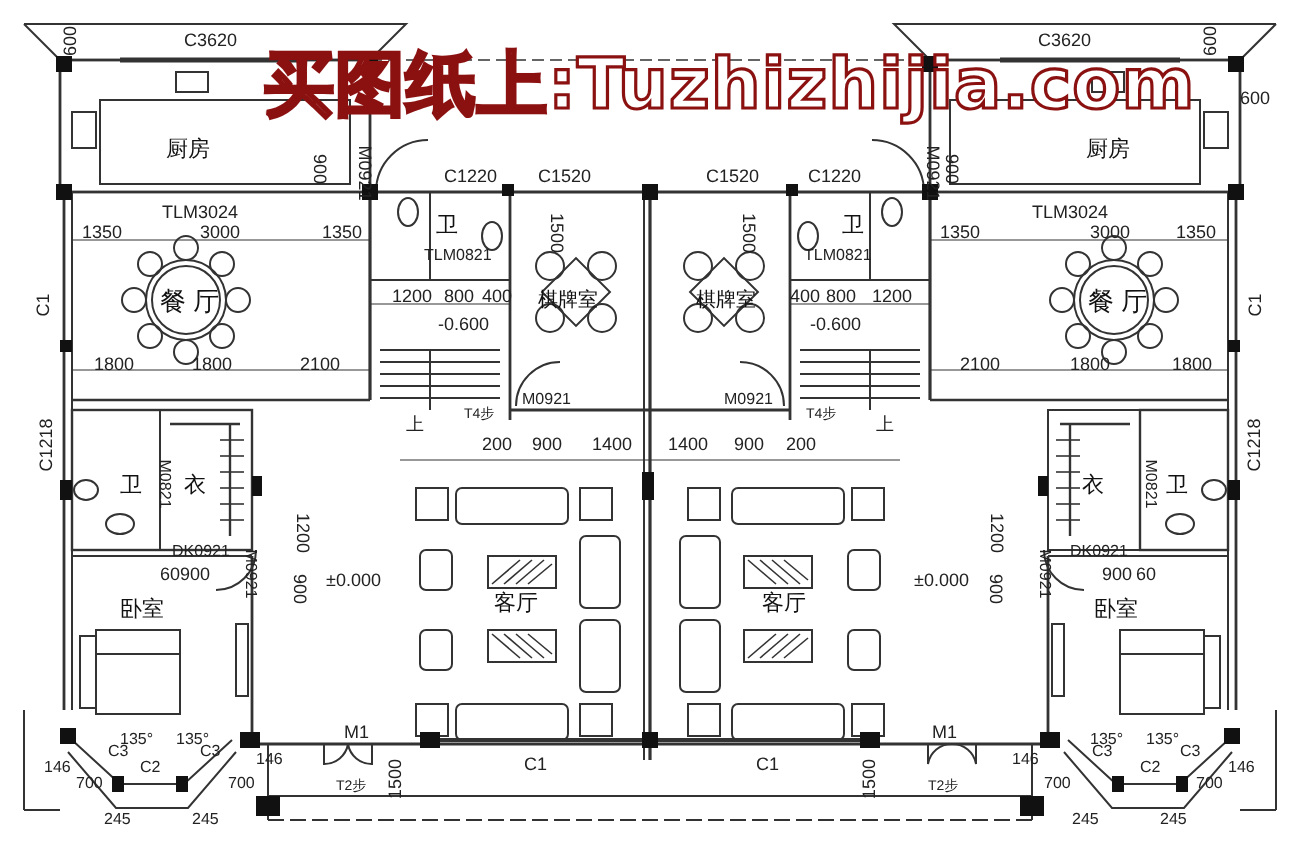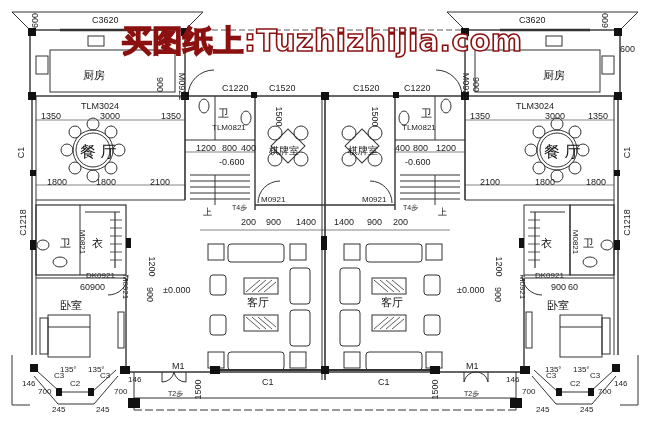--- a/index.html
+++ b/index.html
@@ -2,22 +2,22 @@
 <html><head>
 <meta charset="utf-8">
 <style>
   html,body{margin:0;padding:0;background:#ffffff;}
   #plan{position:relative;width:650px;height:432px;overflow:hidden;background:#fff;font-family:"Liberation Sans","DejaVu Sans",sans-serif;}
   svg{position:absolute;left:0;top:0;}
   .lbl{position:absolute;font-size:9px;color:#222;white-space:nowrap;line-height:1;}
   .lbl.v{transform:rotate(-90deg);transform-origin:center center;}
   .lbl.vr{transform:rotate(90deg);transform-origin:center center;}
   .room{position:absolute;font-size:11px;font-weight:normal;color:#111;white-space:nowrap;line-height:1;}
-  .room.big{font-size:16px;}
-  .wm{position:absolute;left:122px;top:26px;font-family:"DejaVu Sans",sans-serif;font-size:30px;font-weight:bold;color:#fff;
+  .room.big{font-size:13px;}
+  .wm{position:absolute;left:132px;top:26px;font-family:"DejaVu Sans",sans-serif;font-size:35px;font-weight:bold;color:#fff;
       -webkit-text-stroke:1.6px #8b1010;letter-spacing:0.5px;white-space:nowrap;line-height:1;text-shadow:0 0 1px #8b1010;}
   .diag{position:absolute;font-size:8px;color:#222;white-space:nowrap;line-height:1;}
 </style>
 </head>
 <body>
 
 <div id="plan">
 <svg width="650" height="432" viewBox="0 0 650 432">
   <g stroke="#333" stroke-width="1" fill="none">
 

